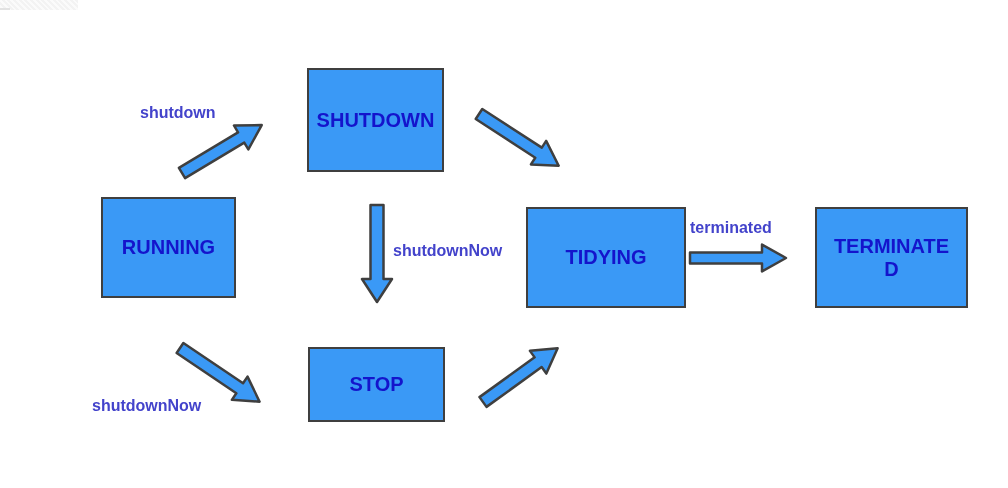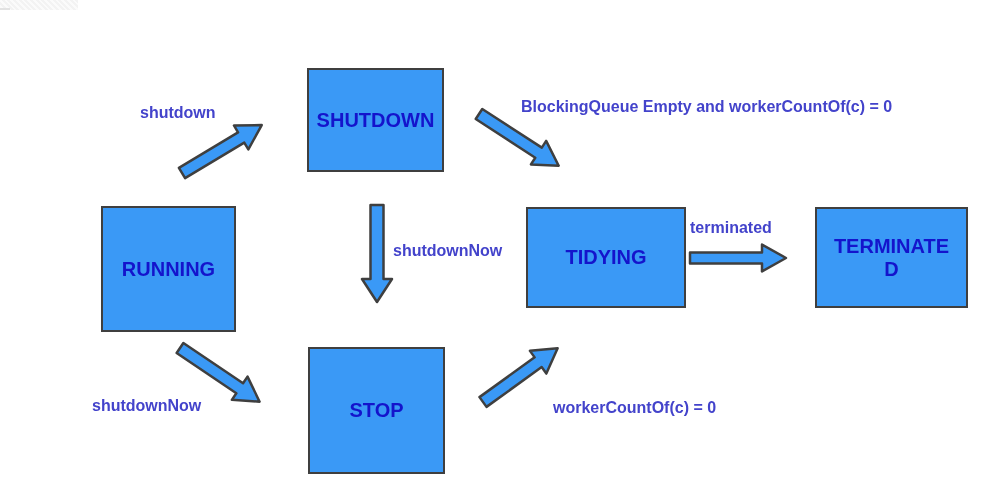--- a/index.html
+++ b/index.html
@@ -30,23 +30,23 @@
     border: 2px solid var(--node-border, #3f3f3f);
     display: flex;
     align-items: center;
     justify-content: center;
     text-align: center;
     color: var(--node-label, #1414cc);
     font-weight: bold;
     font-size: 20px;
     line-height: 1.15;
   }
-  #node-running    { left: 101px; top: 206px; width: 135px; height: 126px; }
+  #node-running    { left: 101px; top: 197px; width: 135px; height: 101px; }
   #node-shutdown   { left: 307px; top:  68px; width: 137px; height: 104px; }
-  #node-stop       { left: 308px; top: 347px; width: 137px; height:  127px; }
+  #node-stop       { left: 308px; top: 347px; width: 137px; height:  75px; }
   #node-tidying    { left: 526px; top: 207px; width: 160px; height: 101px; }
   #node-terminated { left: 815px; top: 207px; width: 153px; height: 101px; }
   #node-terminated .node-label { width: 122px; word-break: break-all; }
   .edge-label {
     position: absolute;
     color: var(--edge-label, #4343cb);
     font-weight: bold;
     font-size: 16px;
     white-space: nowrap;
   }
@@ -92,19 +92,17 @@
     <span class="node-label">STOP</span>
   </div>
   <div class="node" id="node-tidying">
     <span class="node-label">TIDYING</span>
   </div>
   <div class="node" id="node-terminated">
     <span class="node-label">TERMINATED</span>
   </div>
 
   <div class="edge-label" id="edge-label-shutdown">shutdown</div>
-  <div class="edge-label" id="edge-label-blockingqueue">BlockingQueue Empty and workerCountOf(c) = 0</div>
   <div class="edge-label" id="edge-label-shutdownnow-mid">shutdownNow</div>
   <div class="edge-label" id="edge-label-shutdownnow-bl">shutdownNow</div>
-  <div class="edge-label" id="edge-label-workercount">workerCountOf(c) = 0</div>
   <div class="edge-label" id="edge-label-terminated">terminated</div>
 
 </div>
 
 </body></html>

